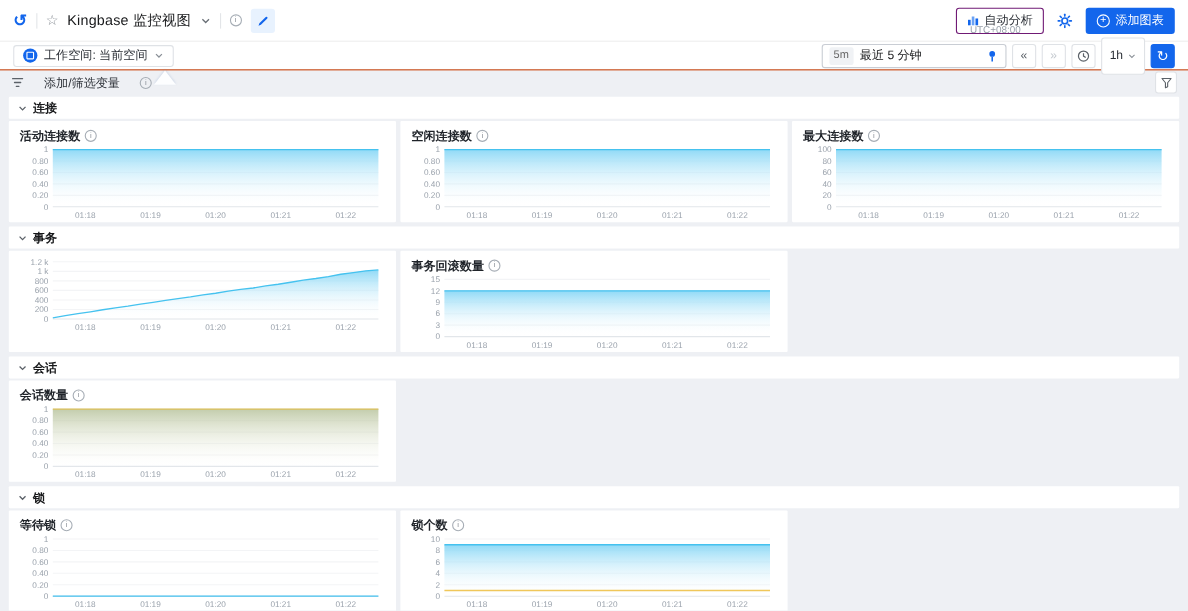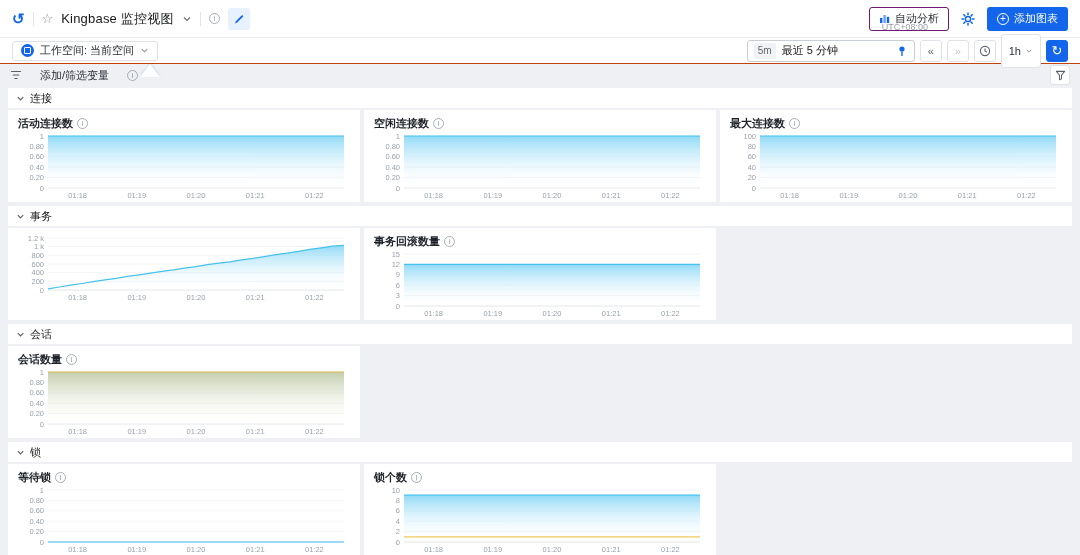--- a/index.html
+++ b/index.html
@@ -39,21 +39,21 @@
 
   .pop-arrow{position:absolute;left:140px;top:64px;width:0;height:0;border-left:10px solid transparent;border-right:10px solid transparent;border-bottom:13px solid #fdfeff;filter:drop-shadow(0 -1px 1px rgba(30,80,160,.15));z-index:3}
 
   
   main{padding:0 8px}
   .filterbar{height:22px;display:flex;align-items:center;justify-content:space-between;margin:0 0 2px;padding:0 2px}
   .fleft{display:flex;align-items:center;gap:18px;font-size:11px;color:#2b2f36}
   .funnel-btn{width:20px;height:20px}
 
   .section-header{height:20px;background:#fff;display:flex;align-items:center;gap:5px;padding:0 8px;margin-bottom:2px;cursor:pointer;border-radius:1px}
-  .sec-title{font-size:11px;font-weight:400;color:#17181a}
+  .sec-title{font-size:11px;font-weight:700;color:#17181a}
   .chart-row{display:flex;gap:4px;margin-bottom:4px}
   .chart-card{flex:0 0 auto;width:352px;height:92px;background:#fff;padding:6px 10px 0;border-radius:1px}
   .chart-title-row{display:flex;align-items:center;gap:4px;height:15px;margin-bottom:1px}
   .chart-title{font-size:11px;font-weight:700;color:#1f2329}
 </style>
 </head>
 <body>
 
 <span class="utc">UTC+08:00</span>
 <div class="pop-arrow"></div>

